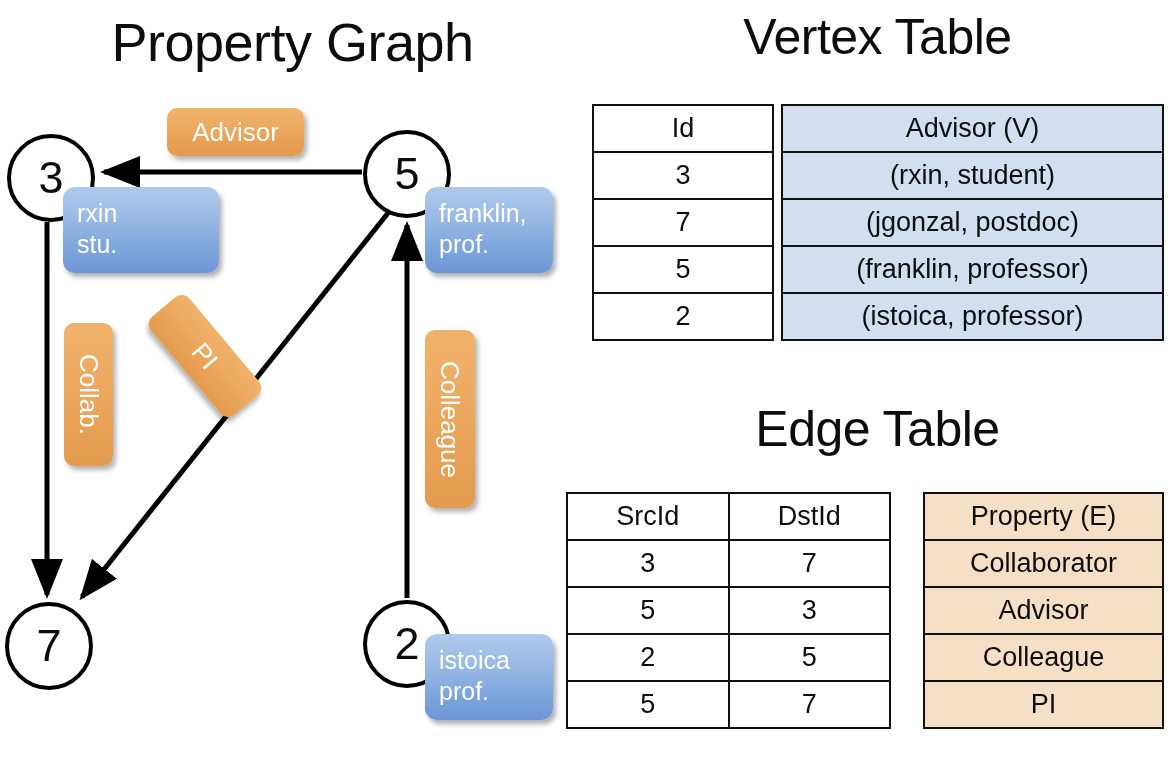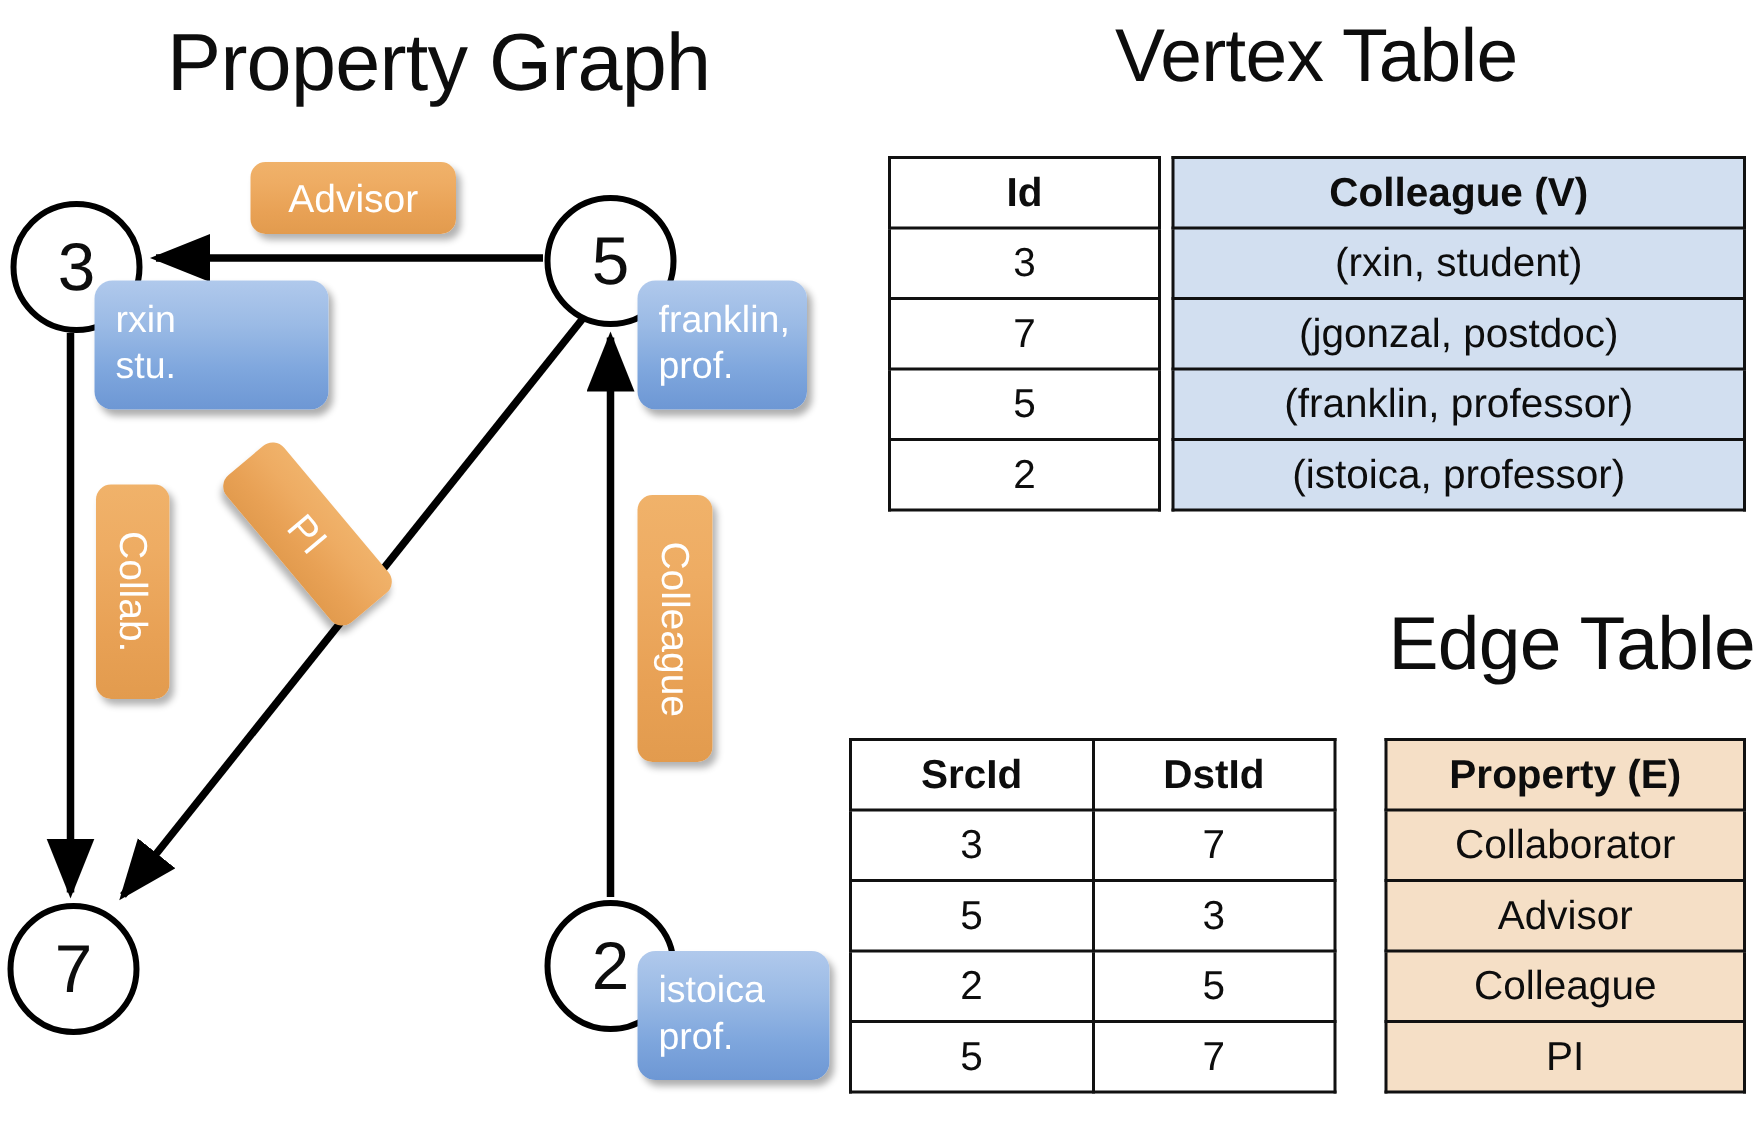--- a/index.html
+++ b/index.html
@@ -32,21 +32,21 @@
     line-height: 60px;
   }
   #title-vertex-table {
     left: 585px; top: 8px; width: 585px;
     text-align: center;
     font-size: 50px;
     line-height: 58px;
   }
   #title-edge-table {
     left: 585px; top: 400px; width: 585px;
-    text-align: right;
+    text-align: center;
     font-size: 50px;
     line-height: 58px;
   }
 
   
   #graph-panel {
     position: absolute;
     left: 0; top: 0;
     width: 585px; height: 760px;
   }
@@ -86,21 +86,21 @@
     color: #ffffff;
     font-size: 25px;
     line-height: 31px;
     font-family: "Liberation Sans", sans-serif;
     font-weight: 400;
     padding: 11px 0 0 14px;
     box-sizing: border-box;
     white-space: pre-line;
   }
   #prop-box-3 { left: 63px;  top: 187px; width: 156px; height: 86px; }
-  #prop-box-5 { left: 425px; top: 187px; width: 113px; height: 86px; }
+  #prop-box-5 { left: 425px; top: 187px; width: 128px; height: 86px; }
   #prop-box-7 { left: 60px;  top: 655px; width: 140px; height: 86px; }
   #prop-box-2 { left: 425px; top: 634px; width: 128px; height: 86px; }
 
   
   .edge-label {
     position: absolute;
     border-radius: 10px;
     background: linear-gradient(to bottom, #f0b26a 0%, #eeac63 30%, #e8a155 70%, #e29b4e 100%);
     box-shadow: 3px 4px 5px rgba(0,0,0,0.30);
     color: #ffffff;
@@ -152,21 +152,21 @@
   }
   .tbl td, .tbl th {
     border: 2px solid #111111;
     text-align: center;
     font-weight: 400;
     font-size: 27px;
     color: #0d0d0d;
     padding: 0;
     height: 45px;
   }
-  .tbl th { font-weight: 700; }
+  .tbl th { font-weight: 400; }
 
   
   #vertex-table-id   { left: 592px; top: 104px; width: 182px; }
   #vertex-table-prop { left: 781px; top: 104px; width: 383px; }
   #vertex-table-prop th, #vertex-table-prop td { background: #d2dff0; }
 
   
   #edge-table-ids    { left: 566px; top: 492px; width: 325px; }
   #edge-table-prop   { left: 923px; top: 492px; width: 241px; }
   #edge-table-prop th, #edge-table-prop td { background: #f5dfc6; }
@@ -240,21 +240,21 @@
   </tr>
   <tr>
     <td>2</td>
   </tr>
 </tbody>
   </table>
 
 <table class="tbl" id="vertex-table-prop">
   <tbody>
       <tr>
-    <th>Colleague (V)</th>
+    <th>Advisor (V)</th>
   </tr>
   <tr>
     <td>(rxin, student)</td>
   </tr>
   <tr>
     <td>(jgonzal, postdoc)</td>
   </tr>
   <tr>
     <td>(franklin, professor)</td>
   </tr>

